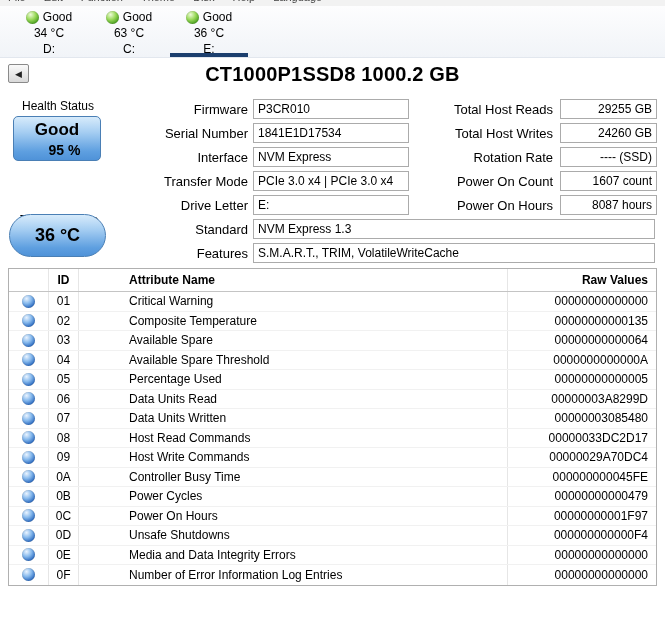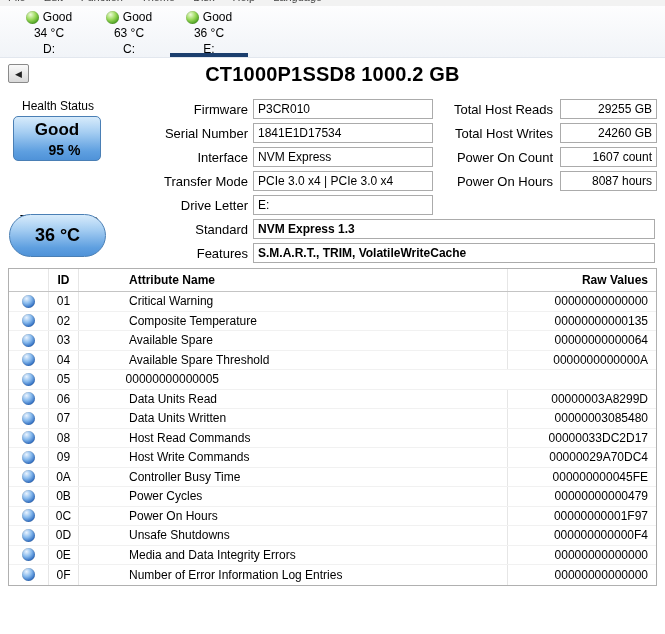--- a/index.html
+++ b/index.html
@@ -42,24 +42,24 @@
     border:1px solid var(--button-border,#4a7fb5); border-radius:22px; cursor:pointer;
     background:linear-gradient(180deg,var(--button-blue-top,#d7ebfb) 0%,#a6cef2 35%,#5e9fe0 80%,var(--button-blue-bottom,#4f92d8) 100%);
     display:flex; align-items:center; justify-content:center; font-size:18px; font-weight:bold; }
 
   
   .info-row { display:flex; align-items:center; height:24px; }
   .info-label { font-size:13px; text-align:right; white-space:nowrap; }
   .info-value { border:1px solid #ababab; background:#fff; height:20px; font-size:12px; line-height:17px; padding:1px 4px; white-space:nowrap; overflow:hidden; }
   #info-left  { position:absolute; top:97px;  left:128px; width:309px; }
   #info-left .info-label { width:125px; padding-right:5px; }
-  #info-left .info-value { width:180px; }
+  #info-left .info-value { width:156px; }
   #info-wide  { position:absolute; top:217px; left:128px; width:527px; }
   #info-wide .info-label { width:125px; padding-right:5px; }
-  #info-wide .info-value { flex:1;font-weight:bold; }
+  #info-wide .info-value { flex:1; }
   #info-right { position:absolute; top:97px;  left:445px; width:212px; }
   #info-right .info-label { width:115px; padding-right:7px; }
   #info-right .info-value { width:97px; text-align:right; }
 
   
   #smart-table { position:absolute; top:268px; left:8px; width:649px; border:1px solid #b0b0b0; background:#fff; }
   .smart-header { display:flex; height:23px; align-items:center; border-bottom:1px solid #c4c4c4; font-size:12px; font-weight:bold; }
   .smart-row { display:flex; height:19.5px; align-items:center; font-size:12px; border-bottom:1px solid #f1f1f1; cursor:default; }
   .smart-row:last-of-type { border-bottom:none; }
   .col-orb  { width:40px; height:100%; display:flex; align-items:center; justify-content:center; border-right:1px solid #e6e6e6; }
@@ -186,20 +186,24 @@
       <div class="info-row">
         <div class="info-label">Total Host Reads</div>
         <div class="info-value">29255 GB</div>
       </div>
 
       <div class="info-row">
         <div class="info-label">Total Host Writes</div>
         <div class="info-value">24260 GB</div>
       </div>
 
+      <div class="info-row">
+        <div class="info-label">Rotation Rate</div>
+        <div class="info-value">---- (SSD)</div>
+      </div>
 
       <div class="info-row">
         <div class="info-label">Power On Count</div>
         <div class="info-value">1607 count</div>
       </div>
 
       <div class="info-row">
         <div class="info-label">Power On Hours</div>
         <div class="info-value">8087 hours</div>
       </div>
@@ -248,20 +252,21 @@
         <div class="col-id">04</div>
         <div class="col-name">Available Spare Threshold</div>
         <div class="col-raw">0000000000000A</div>
       </div>
 
       <div class="smart-row">
         <div class="col-orb">
           <span class="orb blue-orb"></span>
         </div>
         <div class="col-id">05</div>
+        <div class="col-name">Percentage Used</div>
         <div class="col-raw">00000000000005</div>
       </div>
 
       <div class="smart-row">
         <div class="col-orb">
           <span class="orb blue-orb"></span>
         </div>
         <div class="col-id">06</div>
         <div class="col-name">Data Units Read</div>
         <div class="col-raw">00000003A8299D</div>

